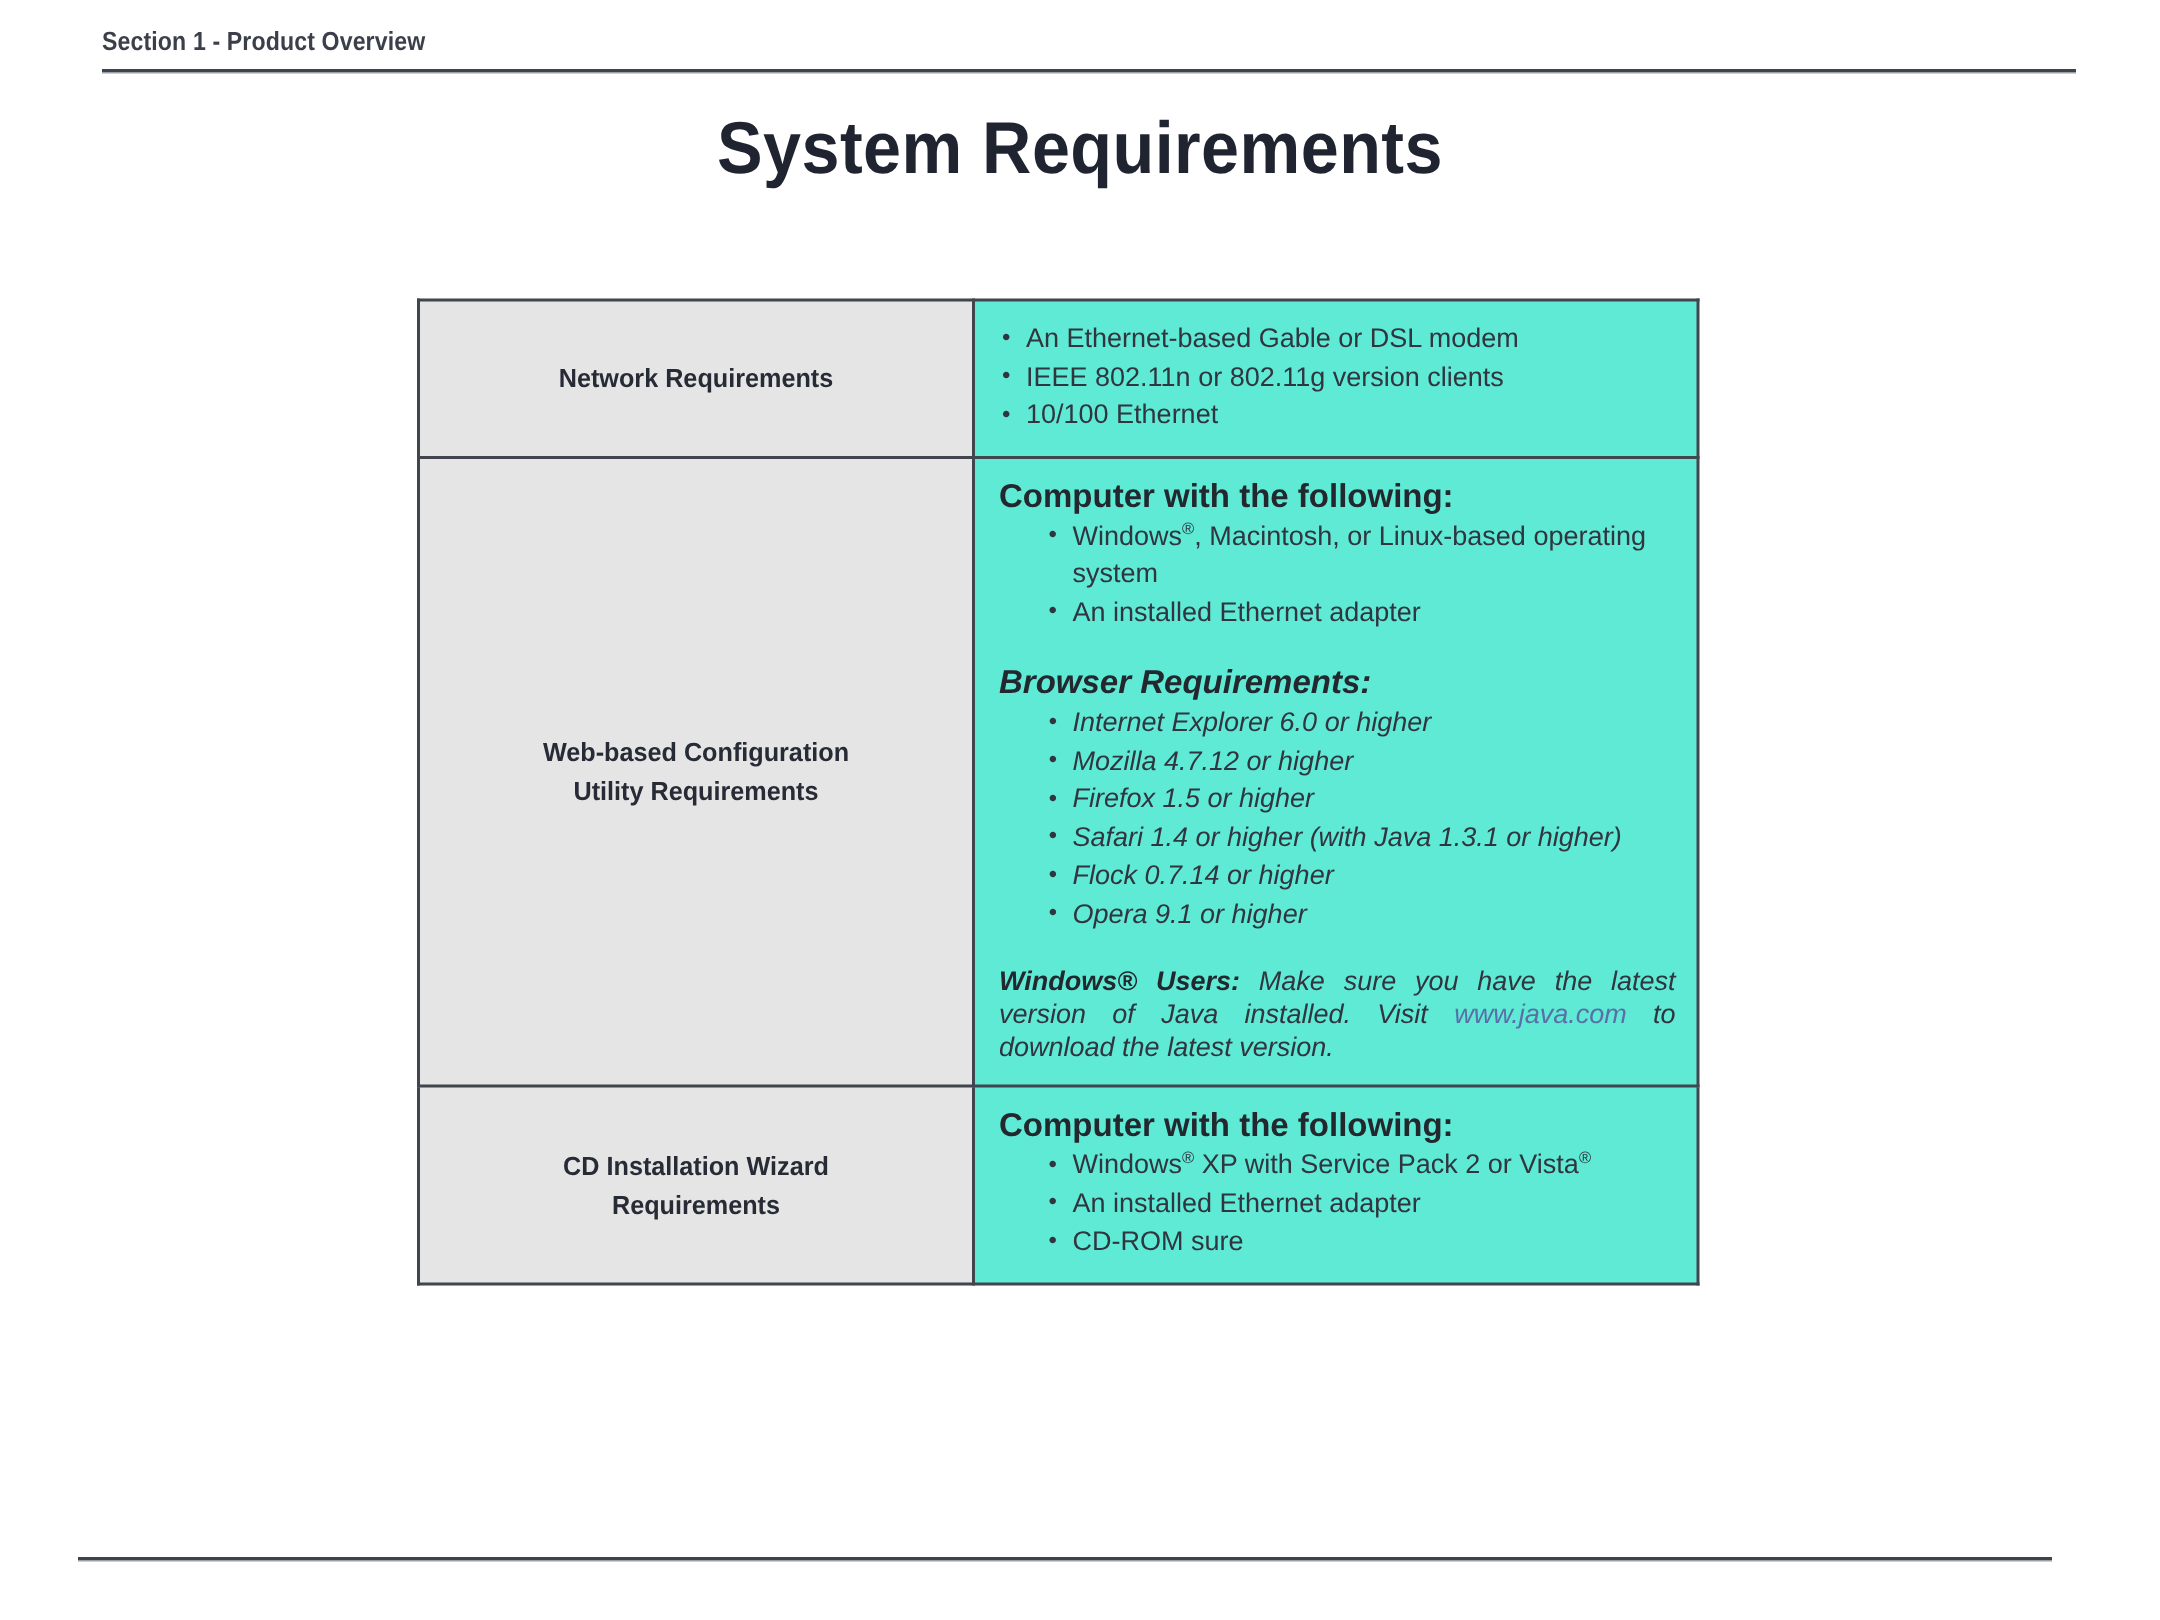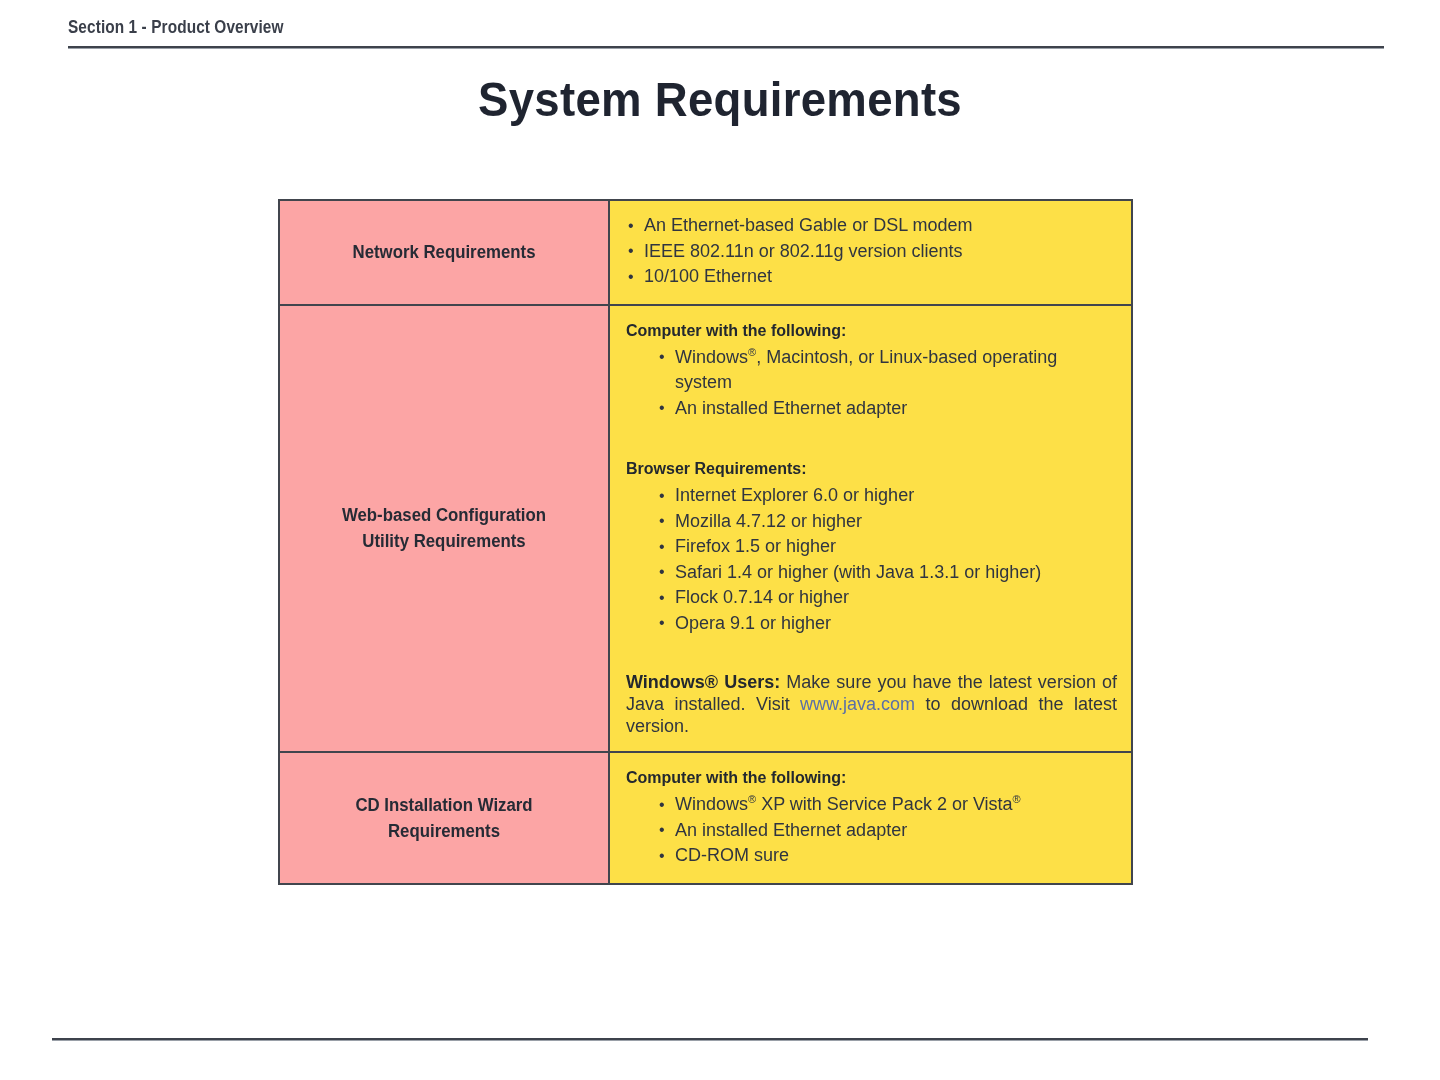--- a/index.html
+++ b/index.html
@@ -66,48 +66,48 @@
     border-collapse: collapse;
     table-layout: fixed;
   }
   .req-table td {
     border: 2px solid #41454d;
     vertical-align: top;
     padding: 0;
   }
   td.label-cell {
     width: 312px;
-    background: #fca5a5;
+    background: #e5e5e5;
     text-align: center;
     vertical-align: middle;
     font-size: 17.5px;
     font-weight: bold;
     color: #262b35;
     line-height: 26px;
-    padding: 10px 8px;
+    padding: 10px 28px;
     transform: none;
   }
   td.label-cell .label-inner {
     display: block;
     transform: scaleX(0.96);
   }
   td.content-cell {
-    background: #fde047;
+    background: #5eead4;
     padding: 12px 14px 14px 16px;
     font-size: 18px;
     line-height: 25.5px;
     color: #303540;
   }
 
   .block { margin: 0 0 0 0; }
-  .block + .block { margin-top: 35px; }
+  .block + .block { margin-top: 21px; font-style: italic; }
 
   .block-heading {
     font-weight: bold;
-    font-size: 16px;
+    font-size: 22px;
     color: #23282f;
     line-height: 26px;
     margin-bottom: 1px;
   }
 
   ul.bullets {
     list-style: none;
     margin: 0;
     padding: 0;
   }

